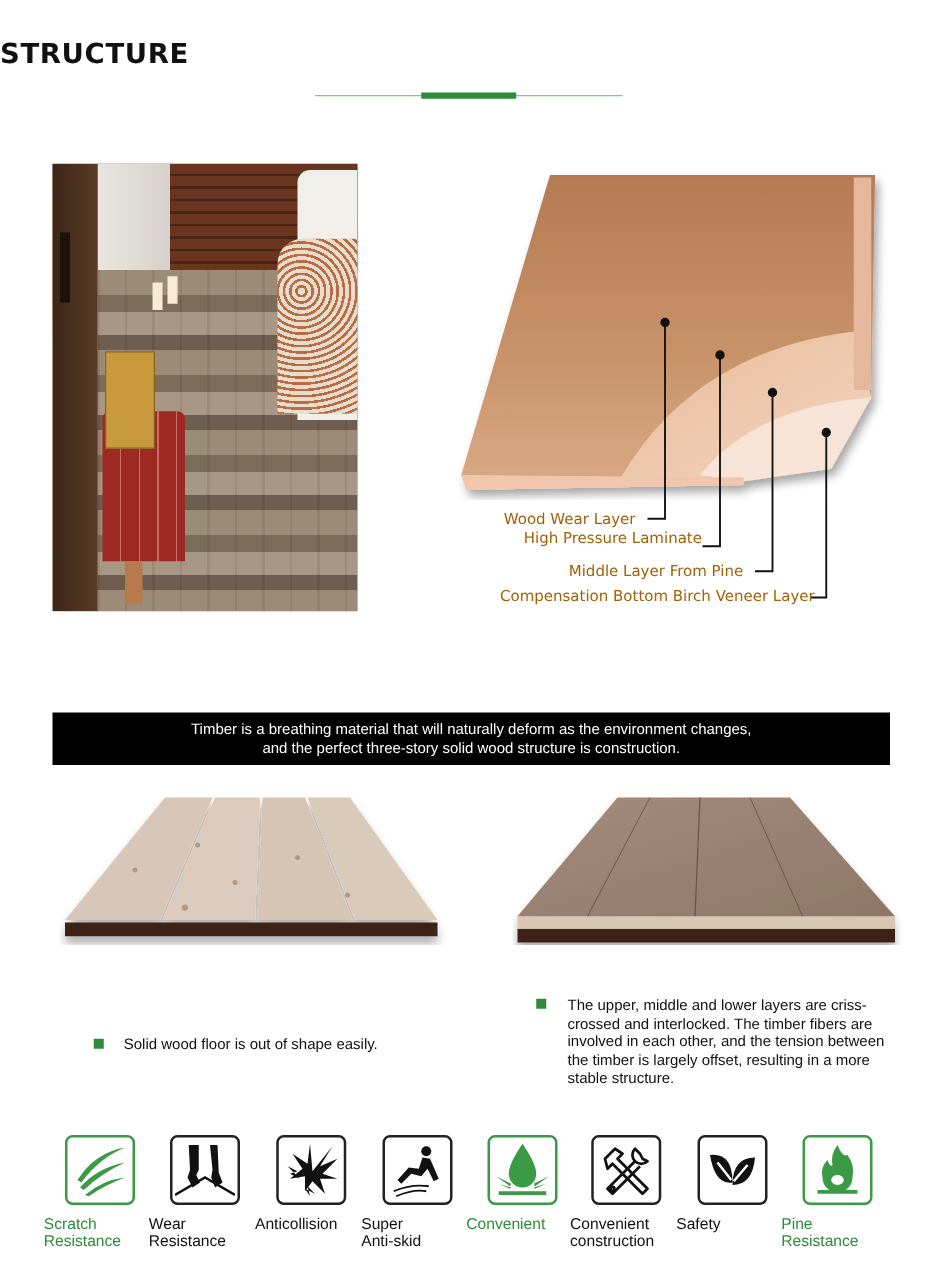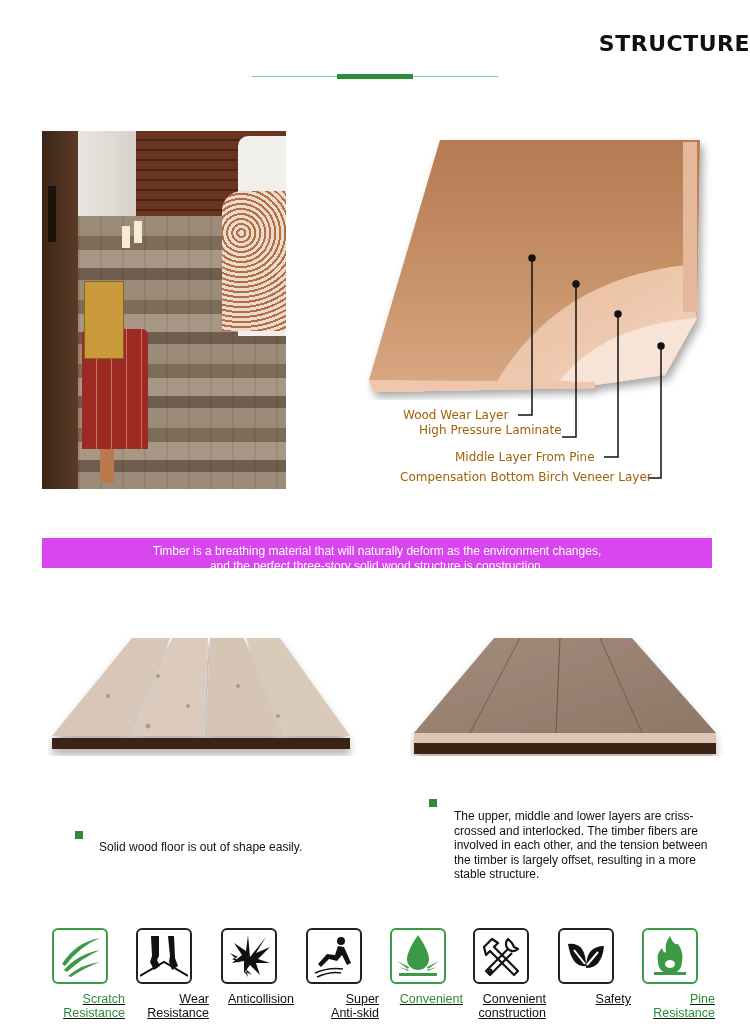--- a/index.html
+++ b/index.html
@@ -1,19 +1,19 @@
 <!DOCTYPE html>
 <html><head>
 <meta charset="utf-8">
 <style>
   * { box-sizing: border-box; margin: 0; padding: 0; }
   html, body { width: 750px; height: 1029px; background: #ffffff; overflow: hidden; }
   body { position: relative; font-family: "Liberation Sans", sans-serif; color: #111; }
 
-  .title { position: absolute; left: 0; top: 31px; width: 750px; text-align: right;
+  .title { position: absolute; left: 0; top: 31px; width: 750px; text-align: left;
            font-family: "DejaVu Sans", sans-serif; font-weight: bold; font-size: 22px; letter-spacing: 0.5px; color: #111; }
   .divider-line { position: absolute; left: 252px; top: 76px; width: 246px; height: 1px; background: #8cc08f; }
   .divider-bar { position: absolute; left: 337px; top: 74px; width: 76px; height: 5px; background: #2e8b3a; }
 
   
   .room { position: absolute; left: 42px; top: 131px; width: 244px; height: 358px; overflow: hidden;
           background: linear-gradient(180deg, #6b3a26 0%, #7a4a32 30%, #8d7a66 45%, #9a8a78 100%); }
   .room .door { position: absolute; left: 0; top: 0; width: 36px; height: 358px; background: linear-gradient(90deg,#3b2617,#5b3b26); }
   .room .door-handle { position: absolute; left: 6px; top: 55px; width: 8px; height: 56px; background: #1b120b; }
   .room .wall { position: absolute; left: 36px; top: 0; width: 58px; height: 150px; background: linear-gradient(90deg,#e9e6e1,#d6d1ca); }
@@ -31,30 +31,30 @@
           background: repeating-linear-gradient(90deg, #9c2a22 0 14px, #c77060 14px 15px); border-radius: 6px 6px 0 0; }
   .room .stool-leg { position: absolute; left: 58px; top: 318px; width: 14px; height: 34px; background: #b87a4d; }
   .room .candle { position: absolute; width: 8px; height: 22px; background: #f7ebd3; top: 95px; }
 
   
   .layers { position: absolute; left: 355px; top: 130px; width: 360px; height: 270px; }
   .layers svg { display: block; }
   .callout-label { position: absolute; font-family: "DejaVu Sans", sans-serif; font-size: 12px; color: #a16207; white-space: nowrap; }
 
   
-  .banner { position: absolute; left: 42px; top: 538px; width: 670px; height: 30px; background: #d946ef;
+  .banner { position: absolute; left: 42px; top: 570px; width: 670px; height: 42px; background: #000000;
             color: #fff; text-align: center; font-size: 12px; line-height: 15px; padding-top: 6px; }
 
   
   .board { position: absolute; }
   .bullet-sq { position: absolute; width: 8px; height: 8px; background: #2e8b3a; }
-  .desc { position: absolute; font-size: 12px; line-height: 14.5px; color: #111; margin-top: 12px; }
-
-  
-  .feature { position: absolute; top: 928px; width: 90px; text-align: right; text-decoration: underline; }
+  .desc { position: absolute; font-size: 12px; line-height: 14.5px; color: #111; }
+
+  
+  .feature { position: absolute; top: 908px; width: 90px; text-align: left; }
   .feature .icon-box { width: 56px; height: 56px; margin: 0 auto; border-radius: 6px; border: 2px solid #222; background: #fff; display: flex; align-items: center; justify-content: center; }
   .feature .icon-box.green { border-color: #3a9a46; }
   .feature .label { margin-top: 8px; font-size: 12.5px; line-height: 14px; color: #111; }
   .feature .label.green { color: #2e8b3a; }
 </style>
 </head>
 <body>
 
 <div class="title">STRUCTURE</div>
 <div class="divider-line"></div>

